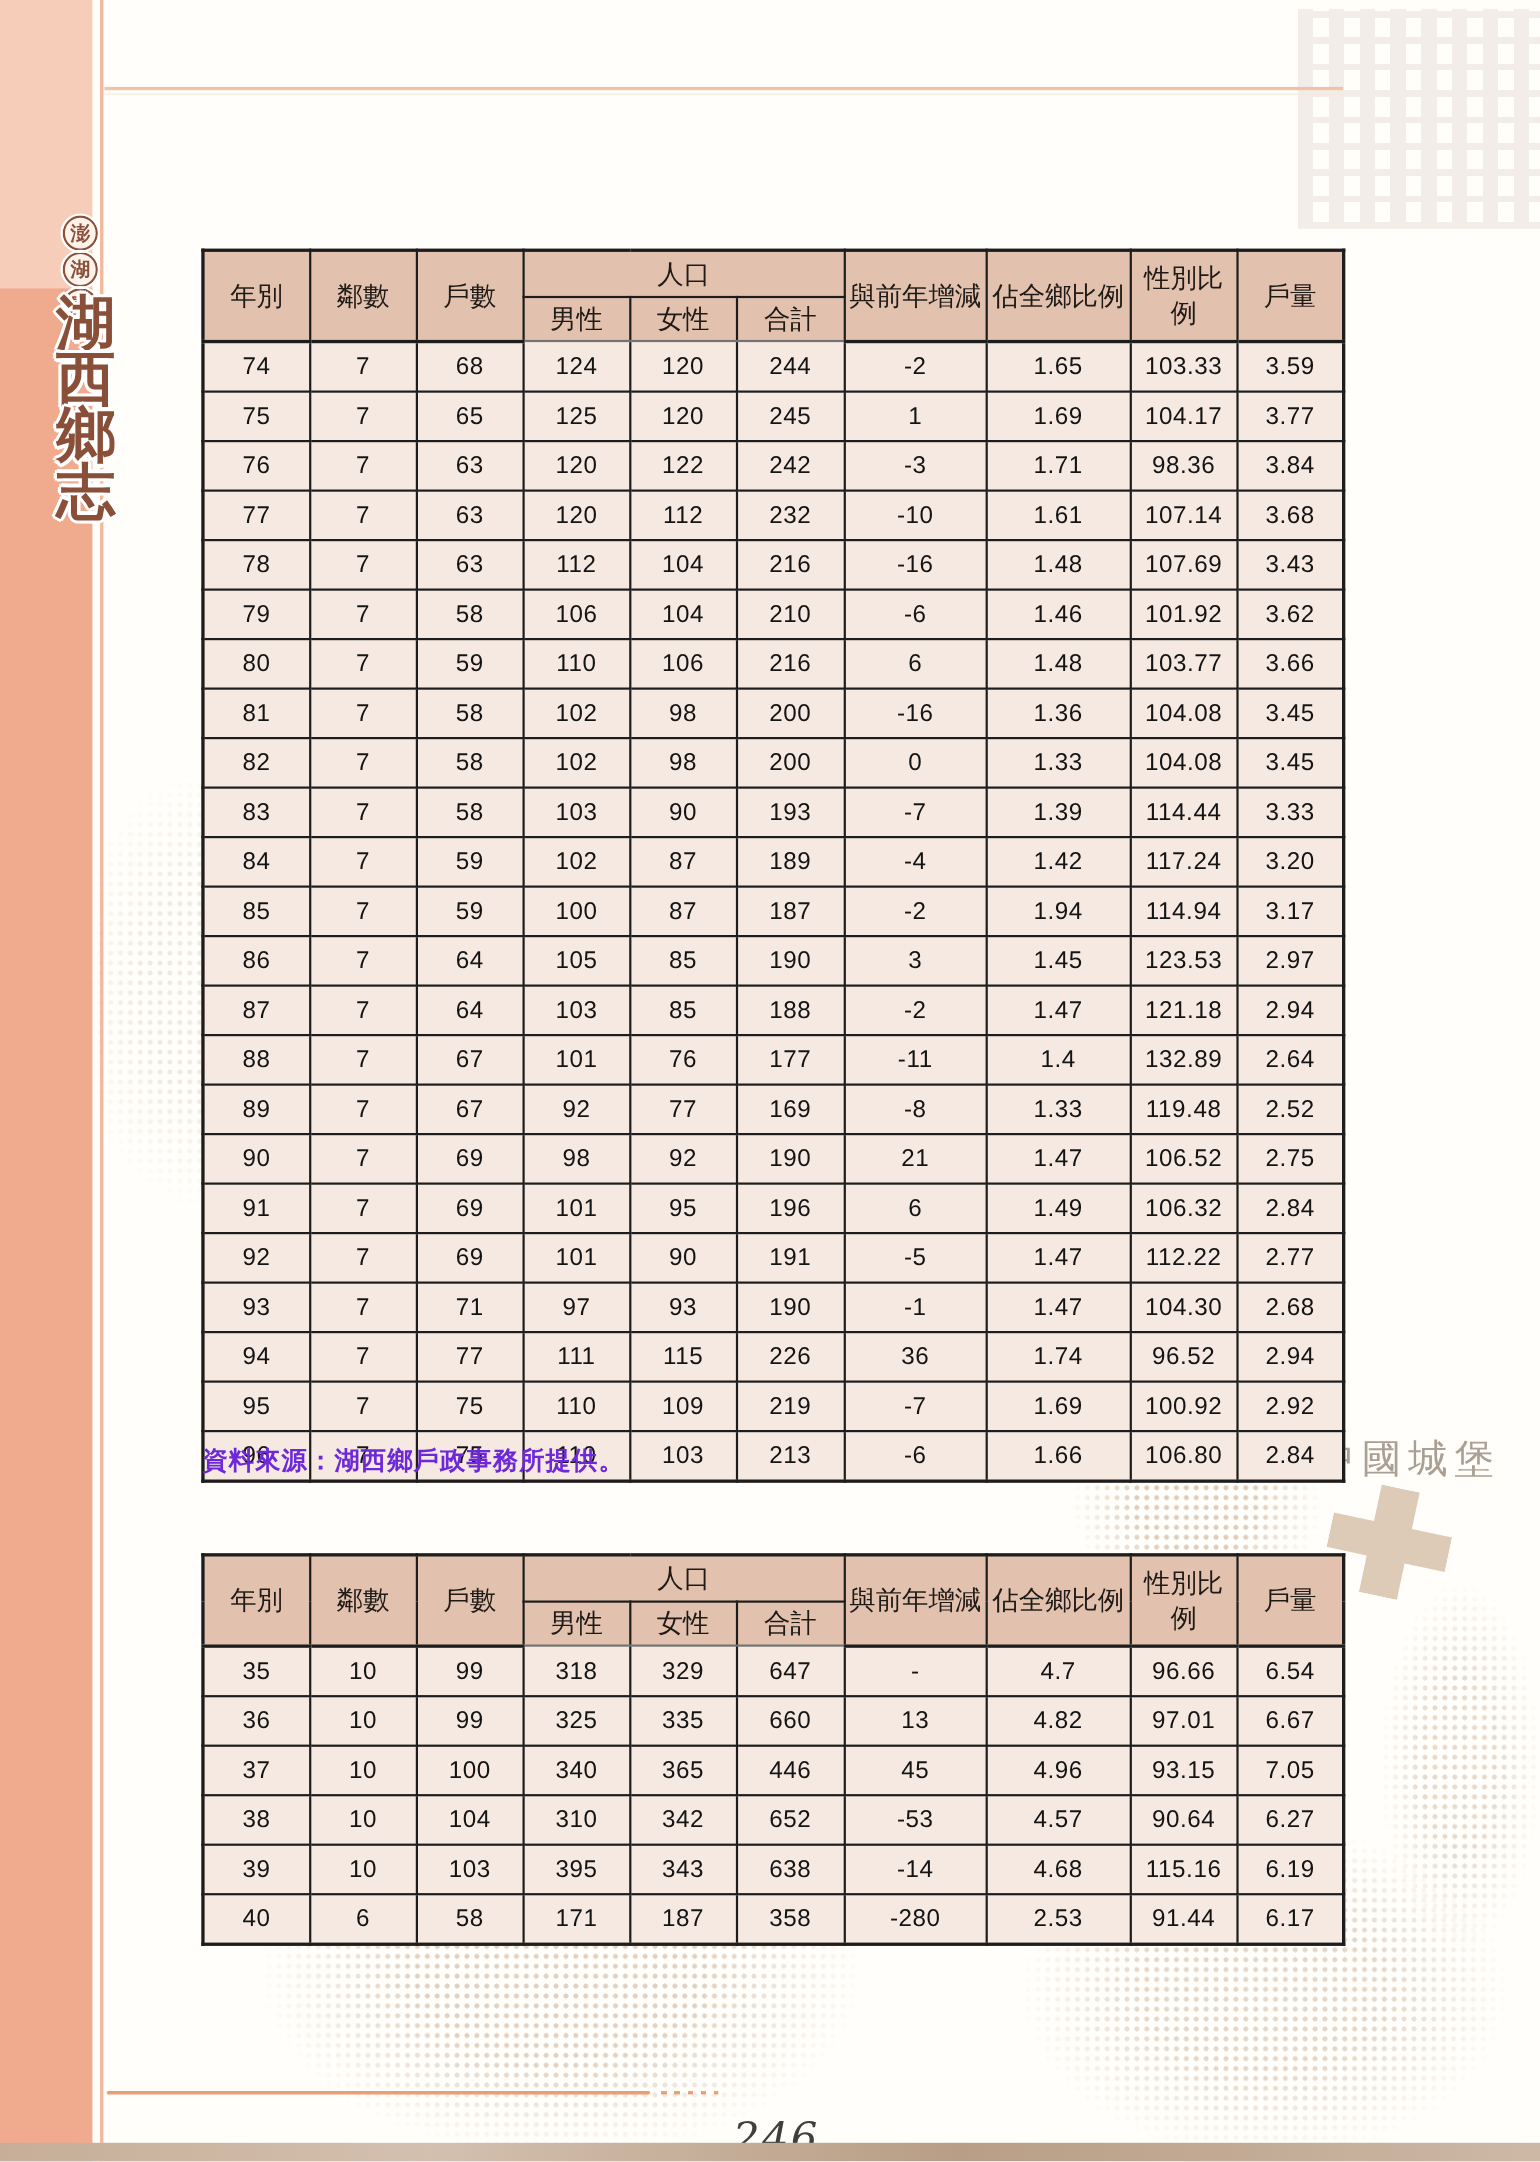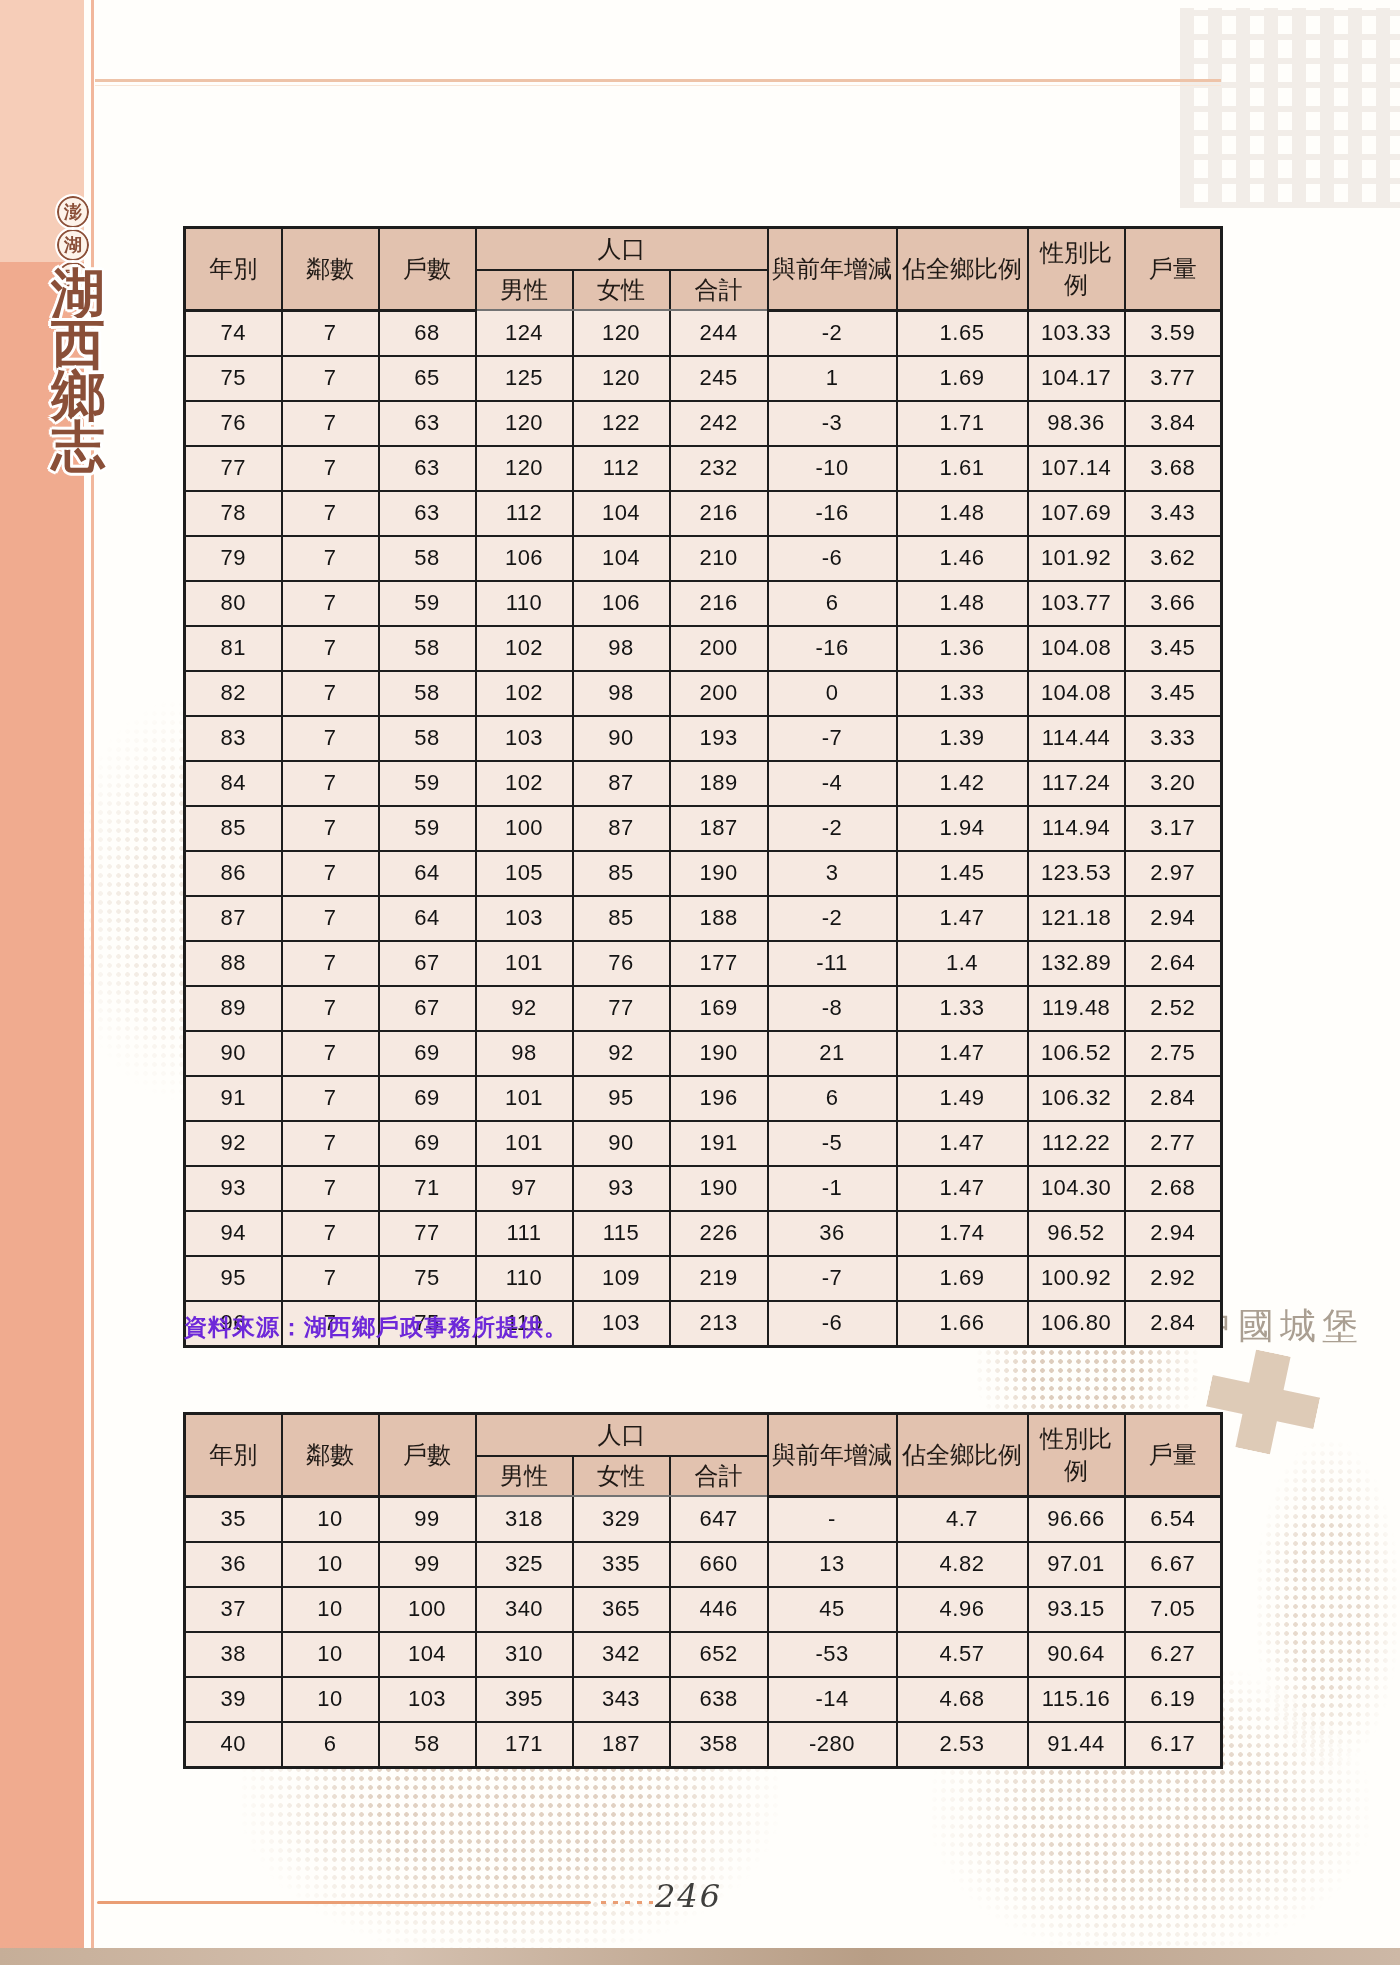--- a/index.html
+++ b/index.html
@@ -27,22 +27,22 @@
     font-size:54px;line-height:51px;color:#8a4f38;
     text-shadow:-2px -2px 0 #fff,2px -2px 0 #fff,-2px 2px 0 #fff,2px 2px 0 #fff,
                  0 -3px 0 #fff,0 3px 0 #fff,-3px 0 0 #fff,3px 0 0 #fff;
   }
   
   .top-rule{position:absolute;left:95px;top:79px;width:1126px;height:3px;background:#eec3a8;}
   .top-rule-2{position:absolute;left:95px;top:85px;width:1126px;height:1px;background:#f9e6d7;}
   .bottom-rule{position:absolute;left:97px;top:1901px;width:494px;height:3px;background:#ea9e74;border-radius:2px;}
   .bottom-dots{position:absolute;left:601px;top:1901px;width:52px;height:3px;
     background:repeating-linear-gradient(90deg,#ea9e74 0 5px,transparent 5px 12px);}
-  .page-number{position:absolute;left:655px;top:1877px;width:90px;text-align:left;
-    font-family:"DejaVu Serif",serif;font-style:italic;font-size:32px;color:#3f3f3d;letter-spacing:2px;}
+  .page-number{position:absolute;left:655px;top:1921px;width:90px;text-align:right;
+    font-family:"DejaVu Serif",serif;font-style:italic;font-size:38px;color:#3f3f3d;letter-spacing:2px;}
   .bottom-strip{position:absolute;left:0;top:1948px;width:100%;height:17px;
     background:linear-gradient(90deg,#c6ae98 0%,#d4c0af 28%,#b89e86 62%,#cdb8a6 100%);}
   
   table.stat{
     position:absolute;left:183px;width:1037px;
     border-collapse:collapse;table-layout:fixed;
     border:3px solid #1d1d1d;background:#f5e8e0;
   }
   table.stat th,table.stat td{border:2px solid #1d1d1d;text-align:center;padding:0;}
   table.stat th{background:#e2c2af;font-size:24px;font-weight:500;color:#201a16;}

